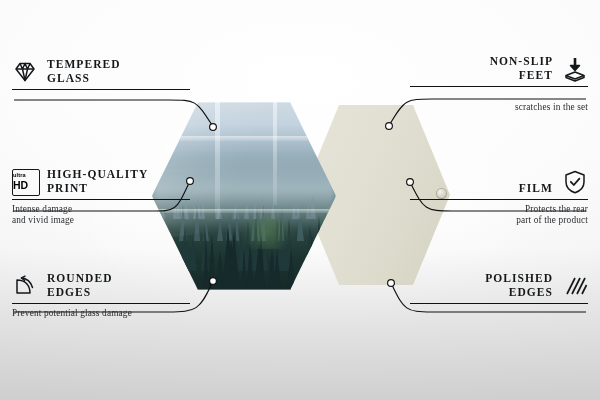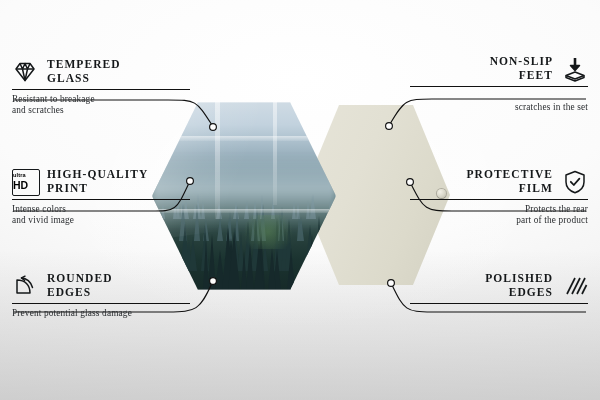--- a/index.html
+++ b/index.html
@@ -316,42 +316,38 @@
           <path d="M10.5 10 L13 21.5 L15.5 10"></path>
             </g>
           </svg>
       </span>
       <span class="ftitle">
         <span>TEMPERED</span><br>
         <span>GLASS</span>
       </span>
     </div>
     <div class="rule"></div>
-    <div class="fdesc">
-      <span>Resistant to breakage</span><br>
-      <span>and scratches</span>
-    </div>
   </div>
 
   <div class="feat left" id="feat-print">
     <div class="frow">
       <span class="ficon">
         <span class="hdbadge">
           <span class="u">ultra</span>
           <span class="h">HD</span>
         </span>
       </span>
       <span class="ftitle">
         <span>HIGH-QUALITY</span><br>
         <span>PRINT</span>
       </span>
     </div>
     <div class="rule"></div>
     <div class="fdesc">
-      <span>Intense colors</span><br>
+      <span>Intense damage</span><br>
       <span>and vivid image</span>
     </div>
   </div>
 
   <div class="feat left" id="feat-rounded">
     <div class="frow">
       <span class="ficon">
         <svg viewBox="0 0 26 26">
             <g fill="none" stroke="#15181a" stroke-width="1.5" stroke-linejoin="round" stroke-linecap="round">
           <path d="M5 7 V20 H18 C18 12 13 7 5 7 Z"></path>
@@ -399,21 +395,21 @@
     <div class="frow">
       <span class="ficon">
         <svg viewBox="0 0 26 26">
             <g fill="none" stroke="#15181a" stroke-width="1.5" stroke-linejoin="round">
           <path d="M13 2.5 L22 6 V13 C22 18.5 18 22 13 23.8 C8 22 4 18.5 4 13 V6 Z"></path>
           <path d="M8.8 12.8 L11.8 16 L17.4 9.6" stroke-width="1.8" stroke-linecap="round"></path>
             </g>
           </svg>
       </span>
       <span class="ftitle">
-        <span>PROTECTIVE</span><br>
+        <br>
         <span>FILM</span>
       </span>
     </div>
     <div class="rule"></div>
     <div class="fdesc">
       <span>Protects the rear</span><br>
       <span>part of the product</span>
     </div>
   </div>
 

